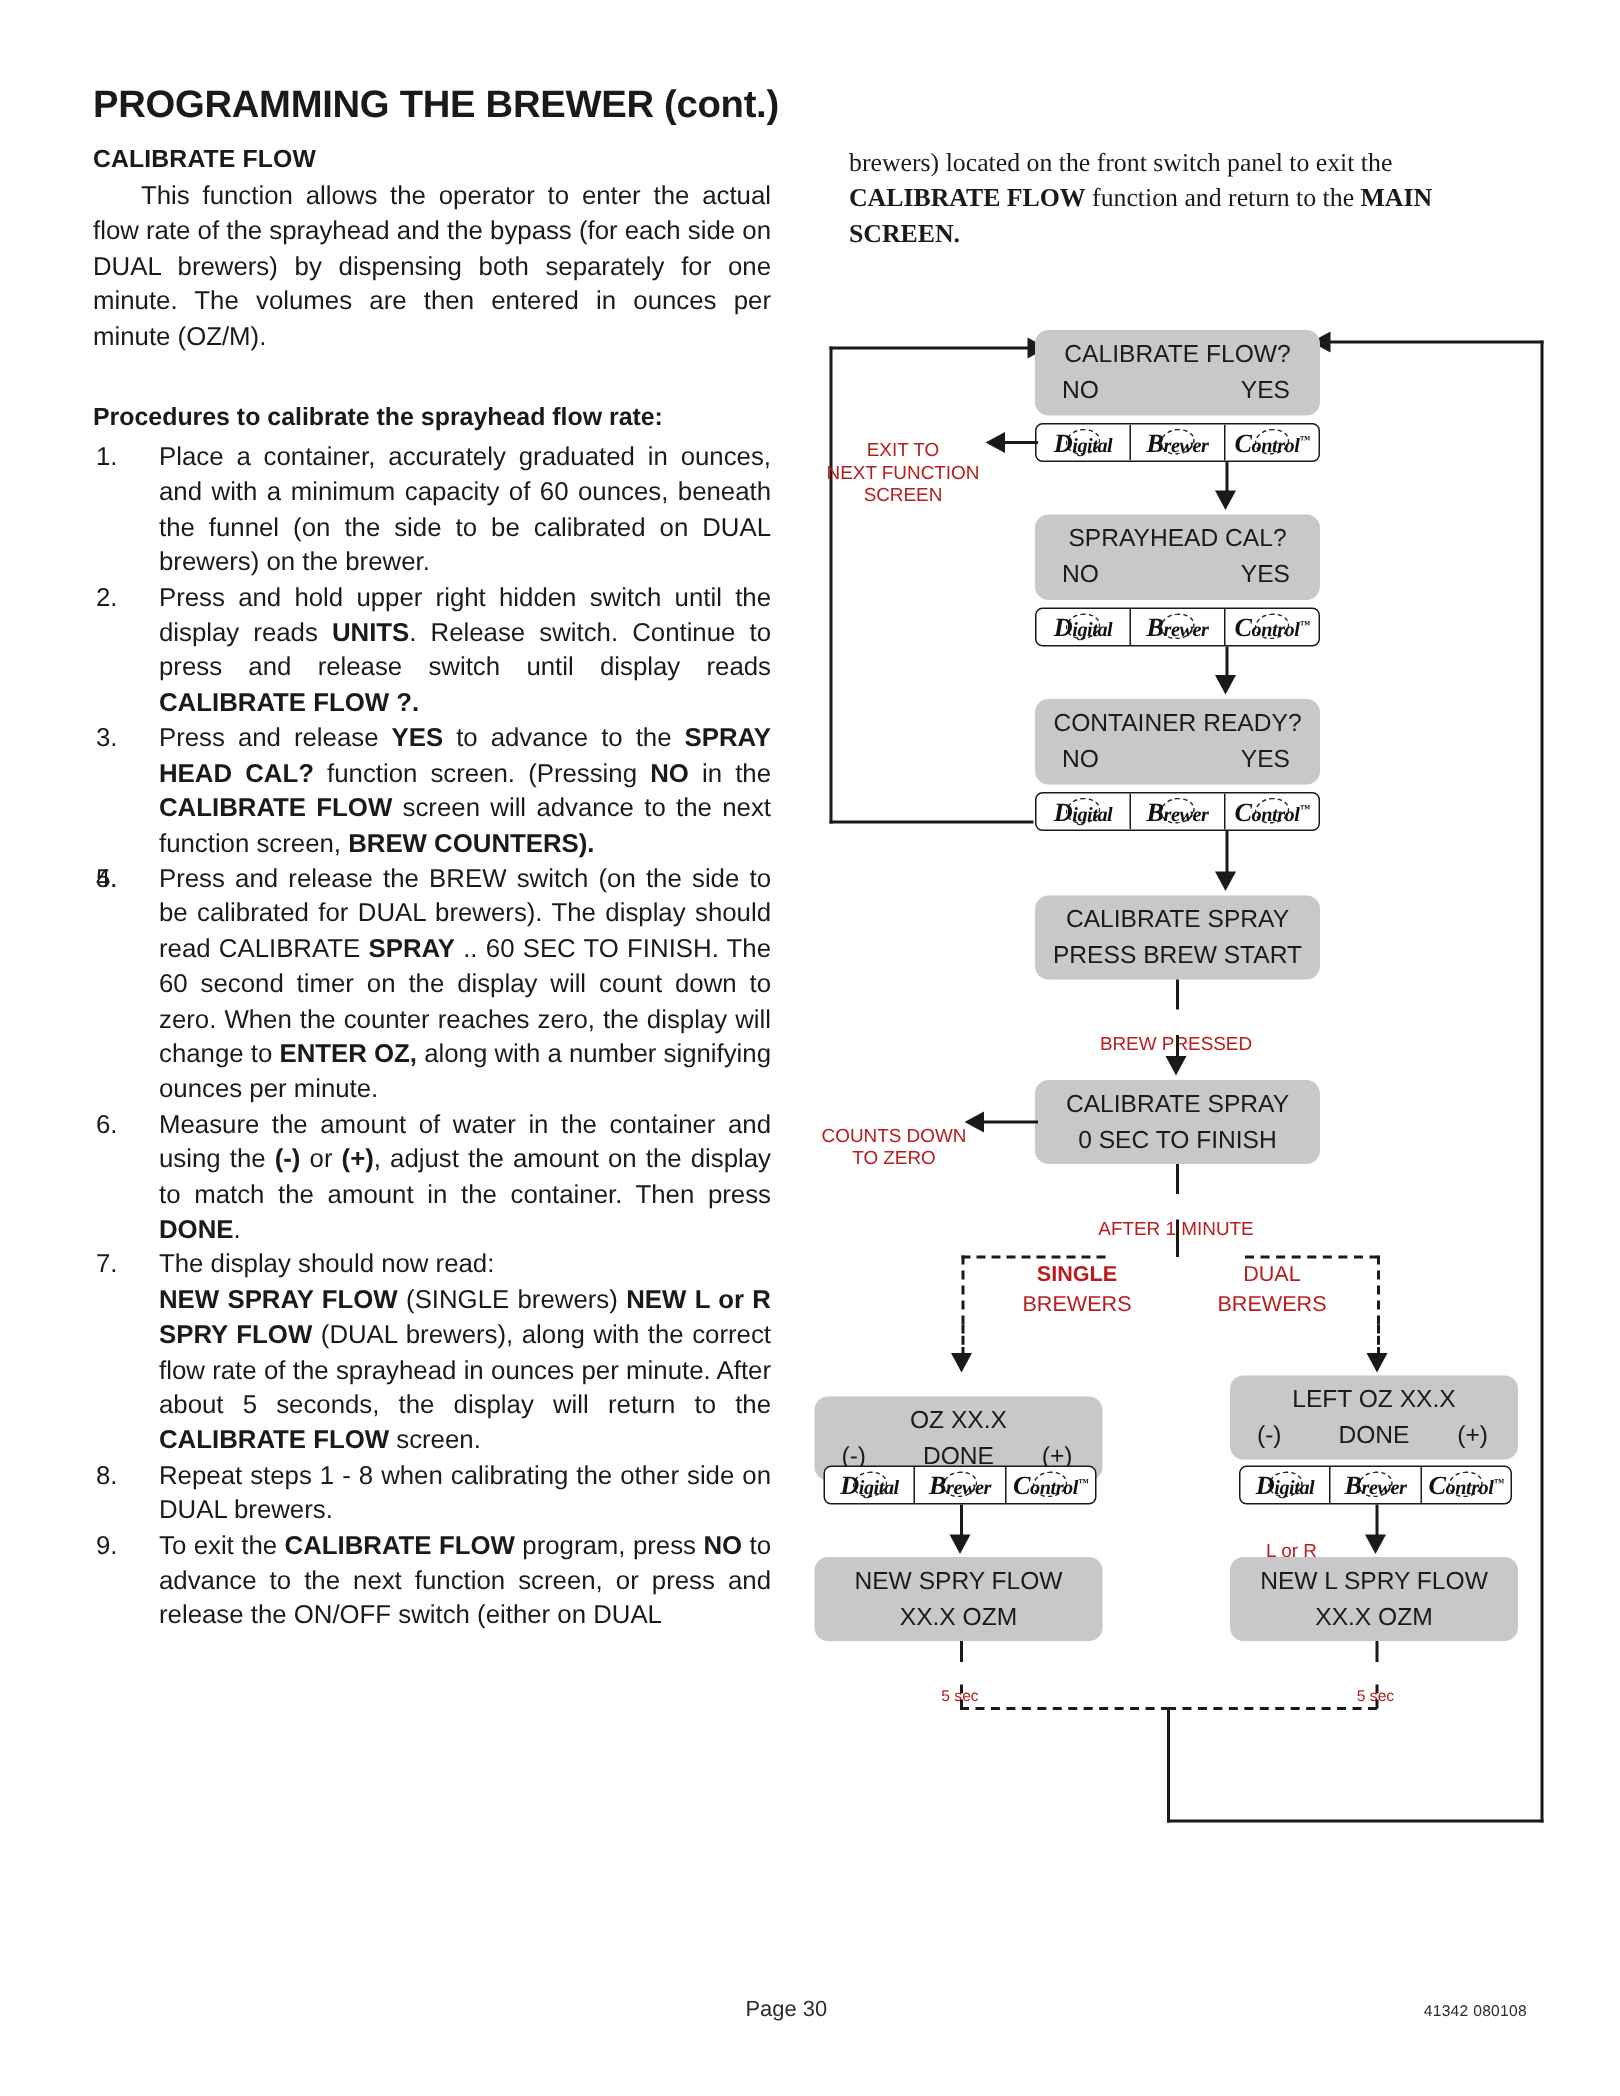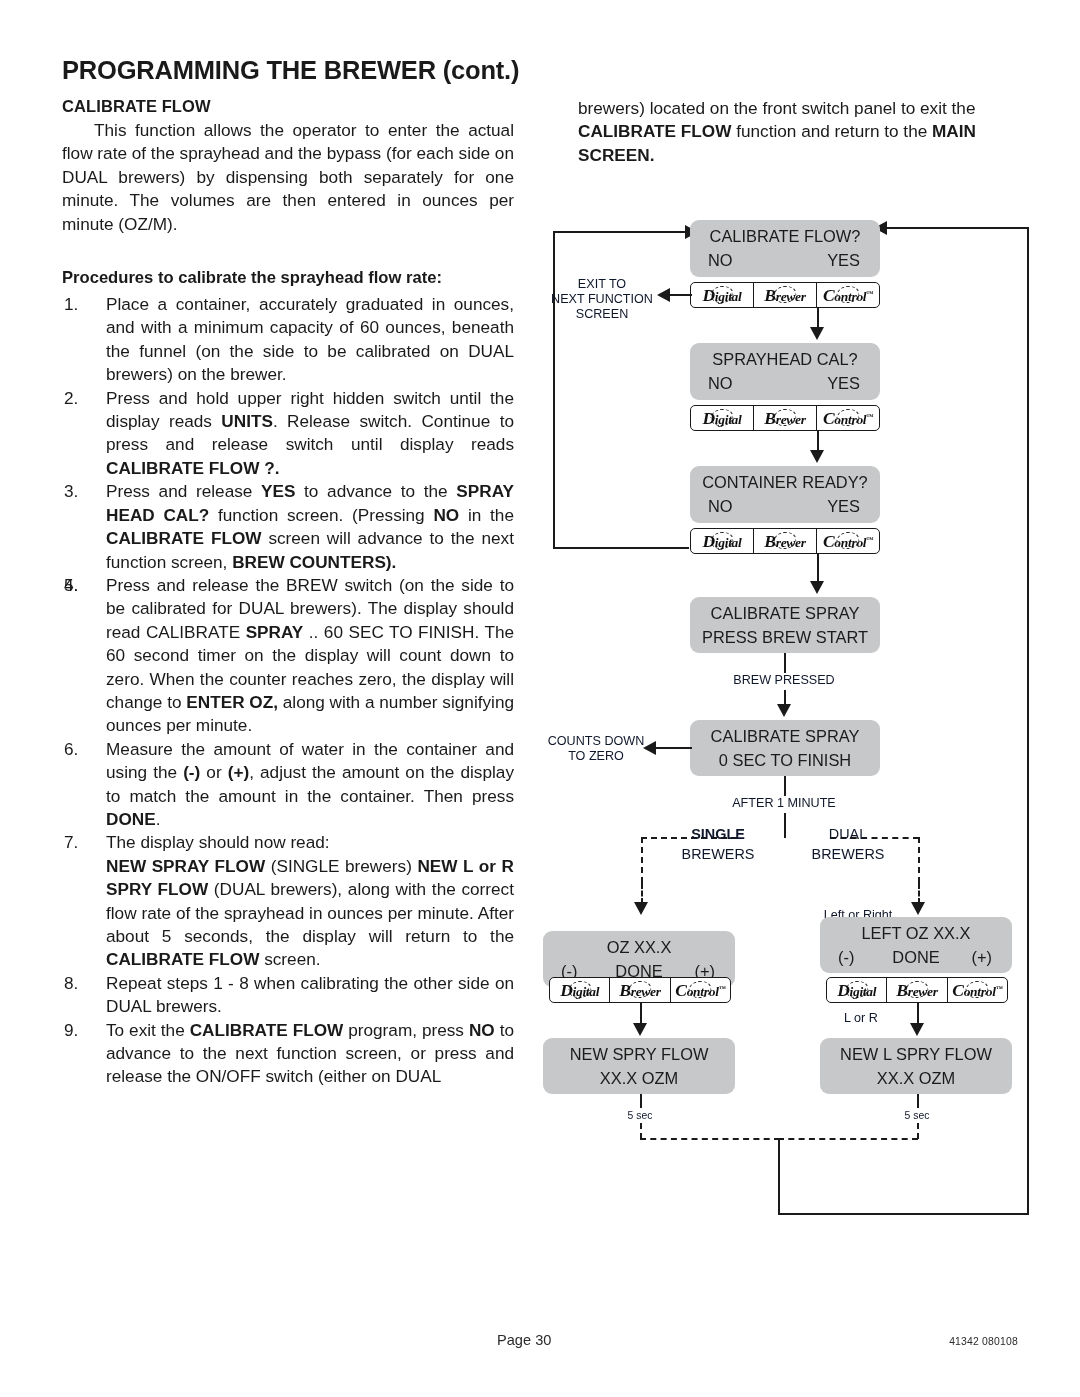--- a/index.html
+++ b/index.html
@@ -46,21 +46,21 @@
     margin-bottom:0px;
   }
   ol.steps li .num{
     position:absolute;left:2px;top:0;width:34px;
     text-align:left;
     font-size:17.2px;
   }
   b{font-weight:bold;}
 
   
-  .colR{position:absolute;left:578px;top:97px;width:452px;}
+  .colR{position:absolute;left:566px;top:97px;width:452px;font-family:Liberation Serif, serif;}
   .colR .para{text-align:left;}
 
   
   .flow{position:absolute;left:530px;top:215px;width:520px;height:1020px;}
   .lcd{
     position:absolute;
     background:#c6c8c9;
     border-radius:9px;
     box-sizing:border-box;
     font-size:16.4px;
@@ -130,22 +130,22 @@
     border-bottom:7px solid transparent;
     border-right:13px solid #1a1a1a;
   }
   .arrow-r{
     position:absolute;width:0;height:0;
     border-top:7px solid transparent;
     border-bottom:7px solid transparent;
     border-left:13px solid #1a1a1a;
   }
   .flabel{
-    position:absolute;font-size:12.6px;color:#0f172a;
-    text-align:center;line-height:15px;white-space:nowrap;
+    position:absolute;font-size:12.6px;color:#b91c1c;
+    text-align:center;line-height:15px;white-space:nowrap;margin-top:16px;
   }
   .flabel.sm{font-size:10.4px;}
   .dashv{position:absolute;width:0;border-left:2.4px dashed #1a1a1a;}
   .dashh{position:absolute;height:0;border-top:2.4px dashed #1a1a1a;}
 
   
   .foot-page{
     position:absolute;left:497px;top:1332px;
     font-size:14.6px;color:#2b2b2b;
   }

